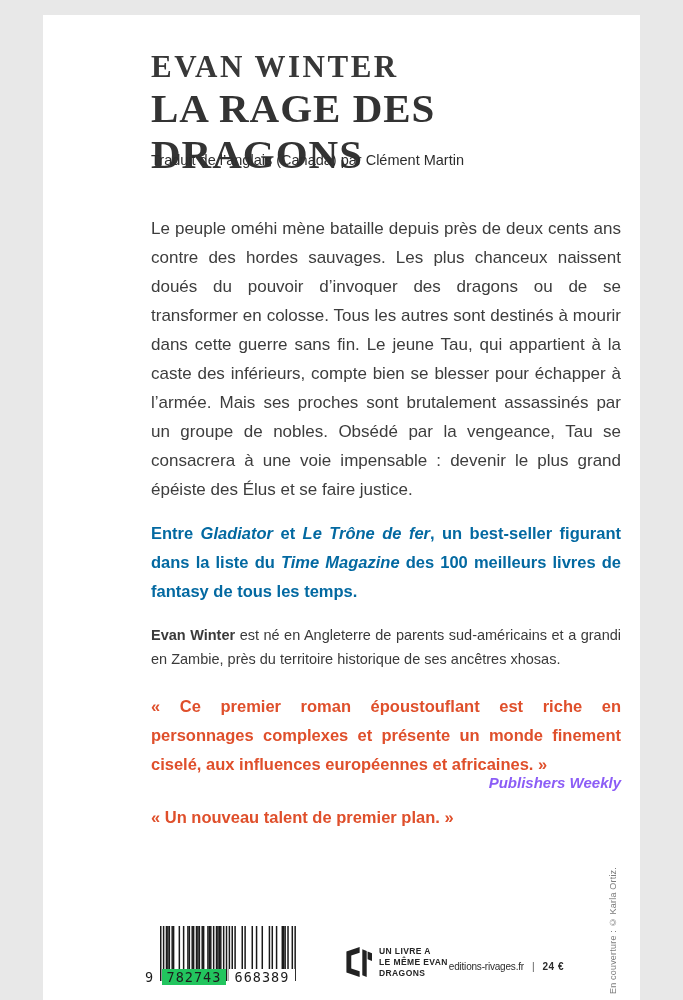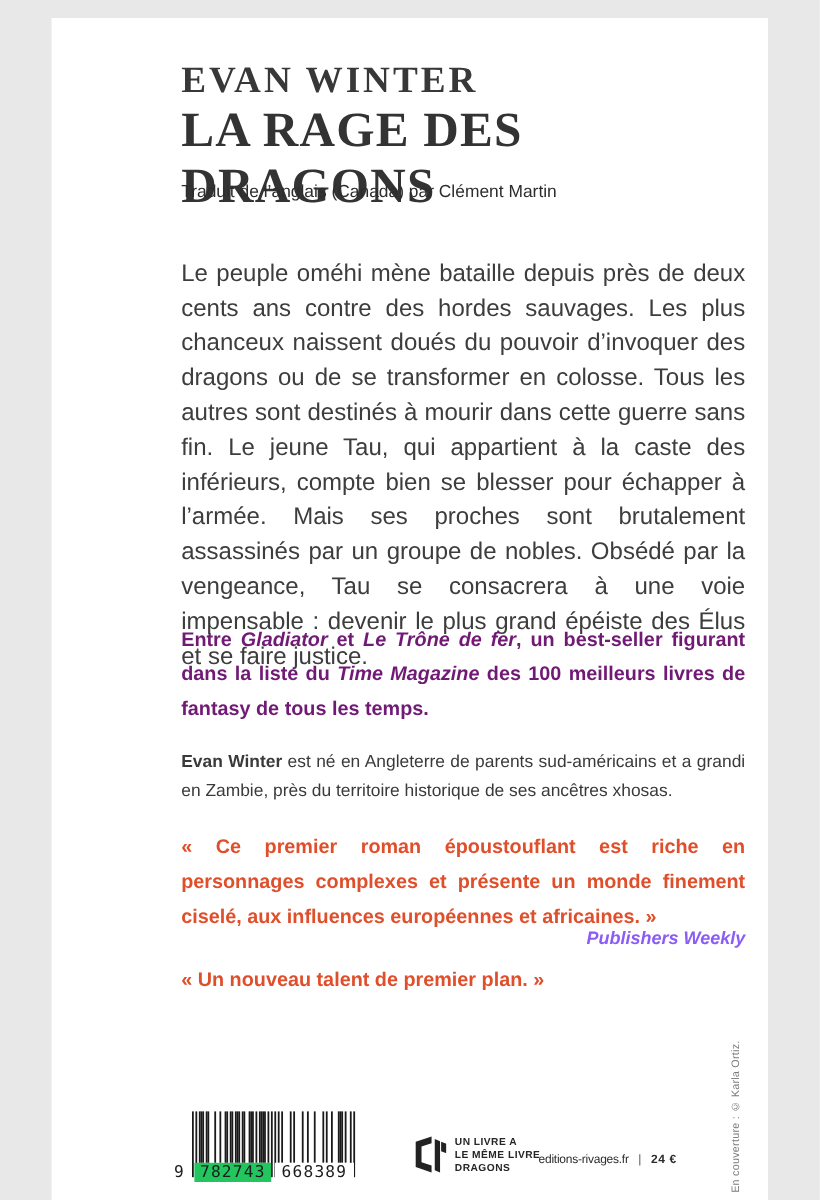--- a/index.html
+++ b/index.html
@@ -15,22 +15,22 @@
     font-family:"Liberation Serif", serif; font-size:31px; line-height:36px;
     letter-spacing:2.5px; color:#383838; font-weight:600;
   }
   .book-title {
     font-family:"Liberation Serif", serif; font-size:41px; line-height:46px;
     letter-spacing:1px; color:#333333; font-weight:600;
   }
   .trans-note { top:137px; font-size:14.5px; color:#2d2d2d; }
 
   .justified { text-align:justify; }
-  .synopsis { top:199px; font-size:20px; line-height:29px; color:#3d3d3d; }
-  .pitch    { top:504px; font-size:16.5px; line-height:29px; font-weight:bold; color:#701a75; }
+  .synopsis { top:199px; font-size:17px; line-height:29px; color:#3d3d3d; }
+  .pitch    { top:504px; font-size:16.5px; line-height:29px; font-weight:bold; color:#0369a1; }
   .bio      { top:609px; font-size:14.5px; line-height:23.5px; color:#3a3a3a; }
   .i { font-style:italic; }
   .b { font-weight:bold; }
 
   .quote1 { top:677px; font-size:16.5px; line-height:29px; font-weight:bold; }
   .quote2 { top:788px; font-size:16.5px; line-height:29px; font-weight:bold; }
   .attrib { text-align:right; font-size:15px; font-weight:bold; color:#8b5cf6; }
   .attrib-1 { top:759px; font-style:italic; }
   .attrib-2 { top:821px; }
 
@@ -135,21 +135,21 @@
   </div>
 
   <div class="price-logo">
     <svg width="30" height="38" viewBox="0 0 34 40">
       <path d="M20 3 L5 8 L5 32 L20 37 L20 30.5 L10.5 27.5 L10.5 12.5 L20 9.5 Z" fill="#222222"></path>
       <path d="M23 5.5 L28 7.5 L28 37 L23 35 Z" fill="#222222"></path>
       <path d="M29 8 L34 10 L34 19 L29 17 Z" fill="#222222"></path>
     </svg>
     <div class="price-logo-text">
       <div>UN LIVRE A</div>
-      <div>LE MÊME LIVRE</div>
+      <div>LE MÊME EVAN</div>
       <div>DRAGONS</div>
     </div>
   </div>
 
   <div class="website-row">
     <span class="website-url">editions-rivages.fr</span>
     <span class="website-sep">|</span>
     <span class="price-tag">24 €</span>
   </div>
 

